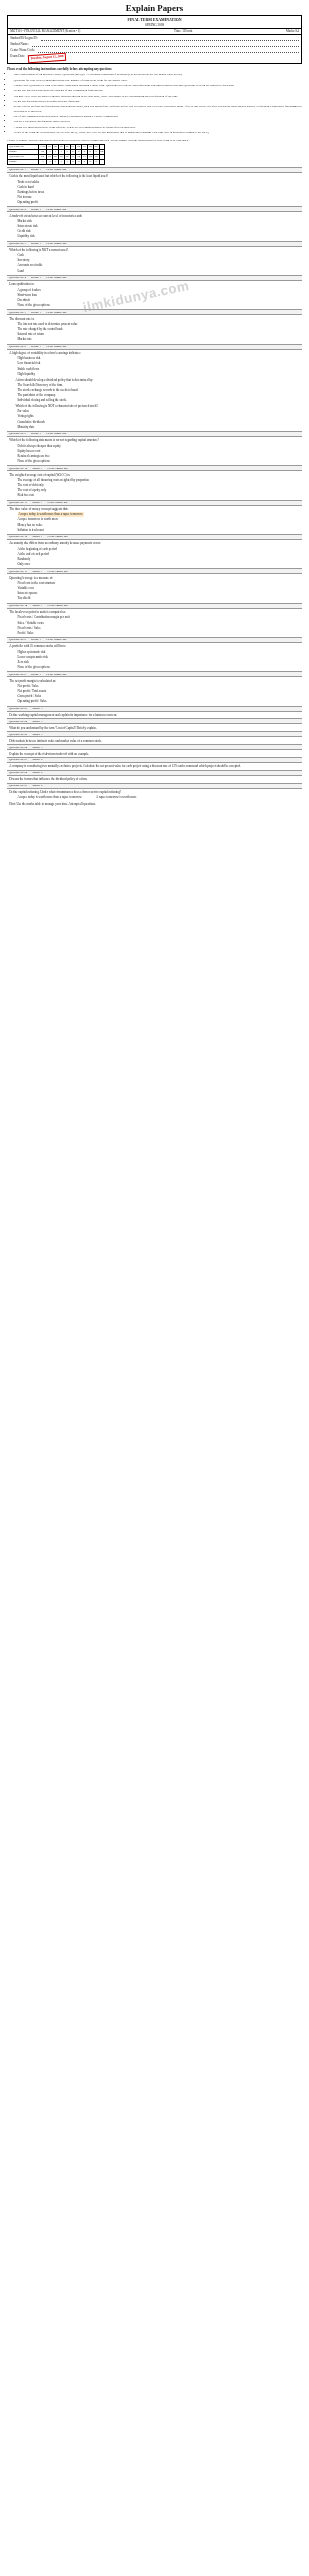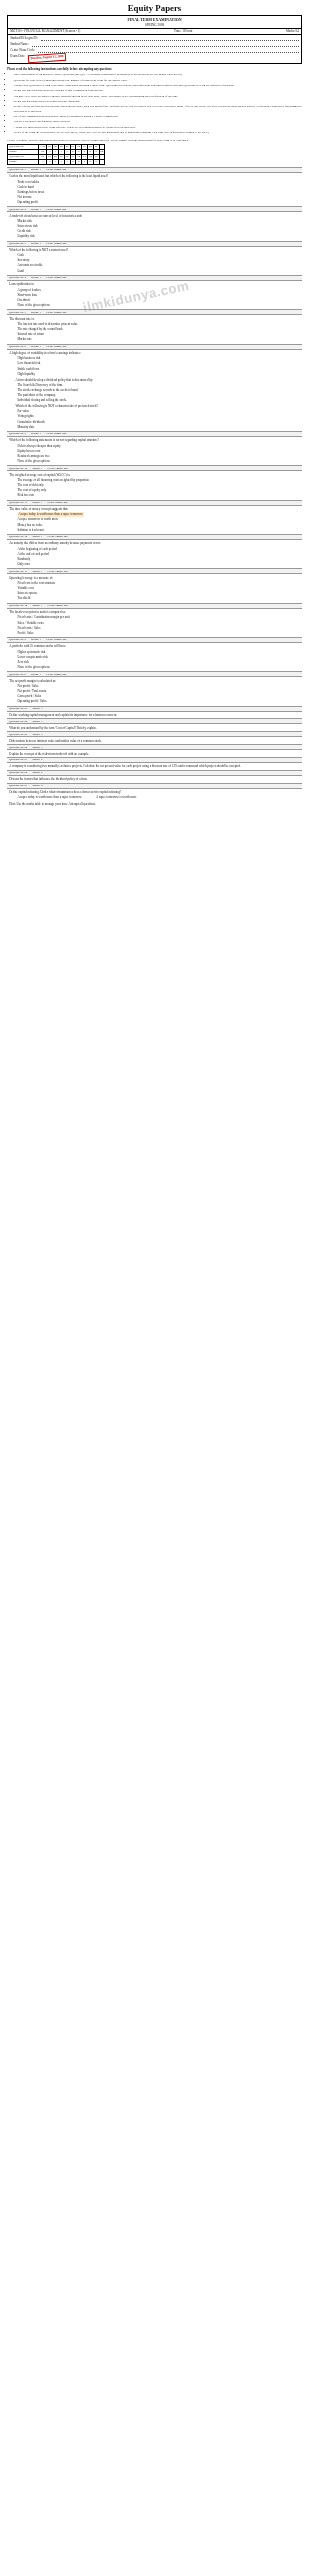--- a/index.html
+++ b/index.html
@@ -31,21 +31,21 @@
   .two-col{display:flex;gap:14.4px;margin:0.5px 9.3px 1px 17.5px;font-size:3.1px;}
   .two-col div{line-height:1.5;}
   .watermark{position:absolute;left:82px;top:289px;font-family:"Liberation Sans",sans-serif;font-size:13.4px;color:rgba(160,160,160,0.45);transform:rotate(-12deg);font-weight:bold;letter-spacing:0.5px;pointer-events:none;}
   .watermark2{position:absolute;left:77px;top:1005px;font-family:"Liberation Sans",sans-serif;font-size:13.4px;color:rgba(160,160,160,0.35);transform:rotate(-12deg);font-weight:bold;}
 </style>
 </head>
 <body>
 
 <div class="page">
 
-  <div class="sp-title">Equity Papers</div>
+  <div class="sp-title">Explain Papers</div>
 
   <div class="exam-box">
     <div class="exam-head">
       <div>FINAL TERM  EXAMINATION</div>
       <div class="sub">SPRING 2008</div>
     </div>
     <div class="exam-sub">
       <span>MGT101 - FINANCIAL MANAGEMENT (Session - 1)</span>
       <span>Time: 120 min</span>
       <span>Marks: 84</span>

